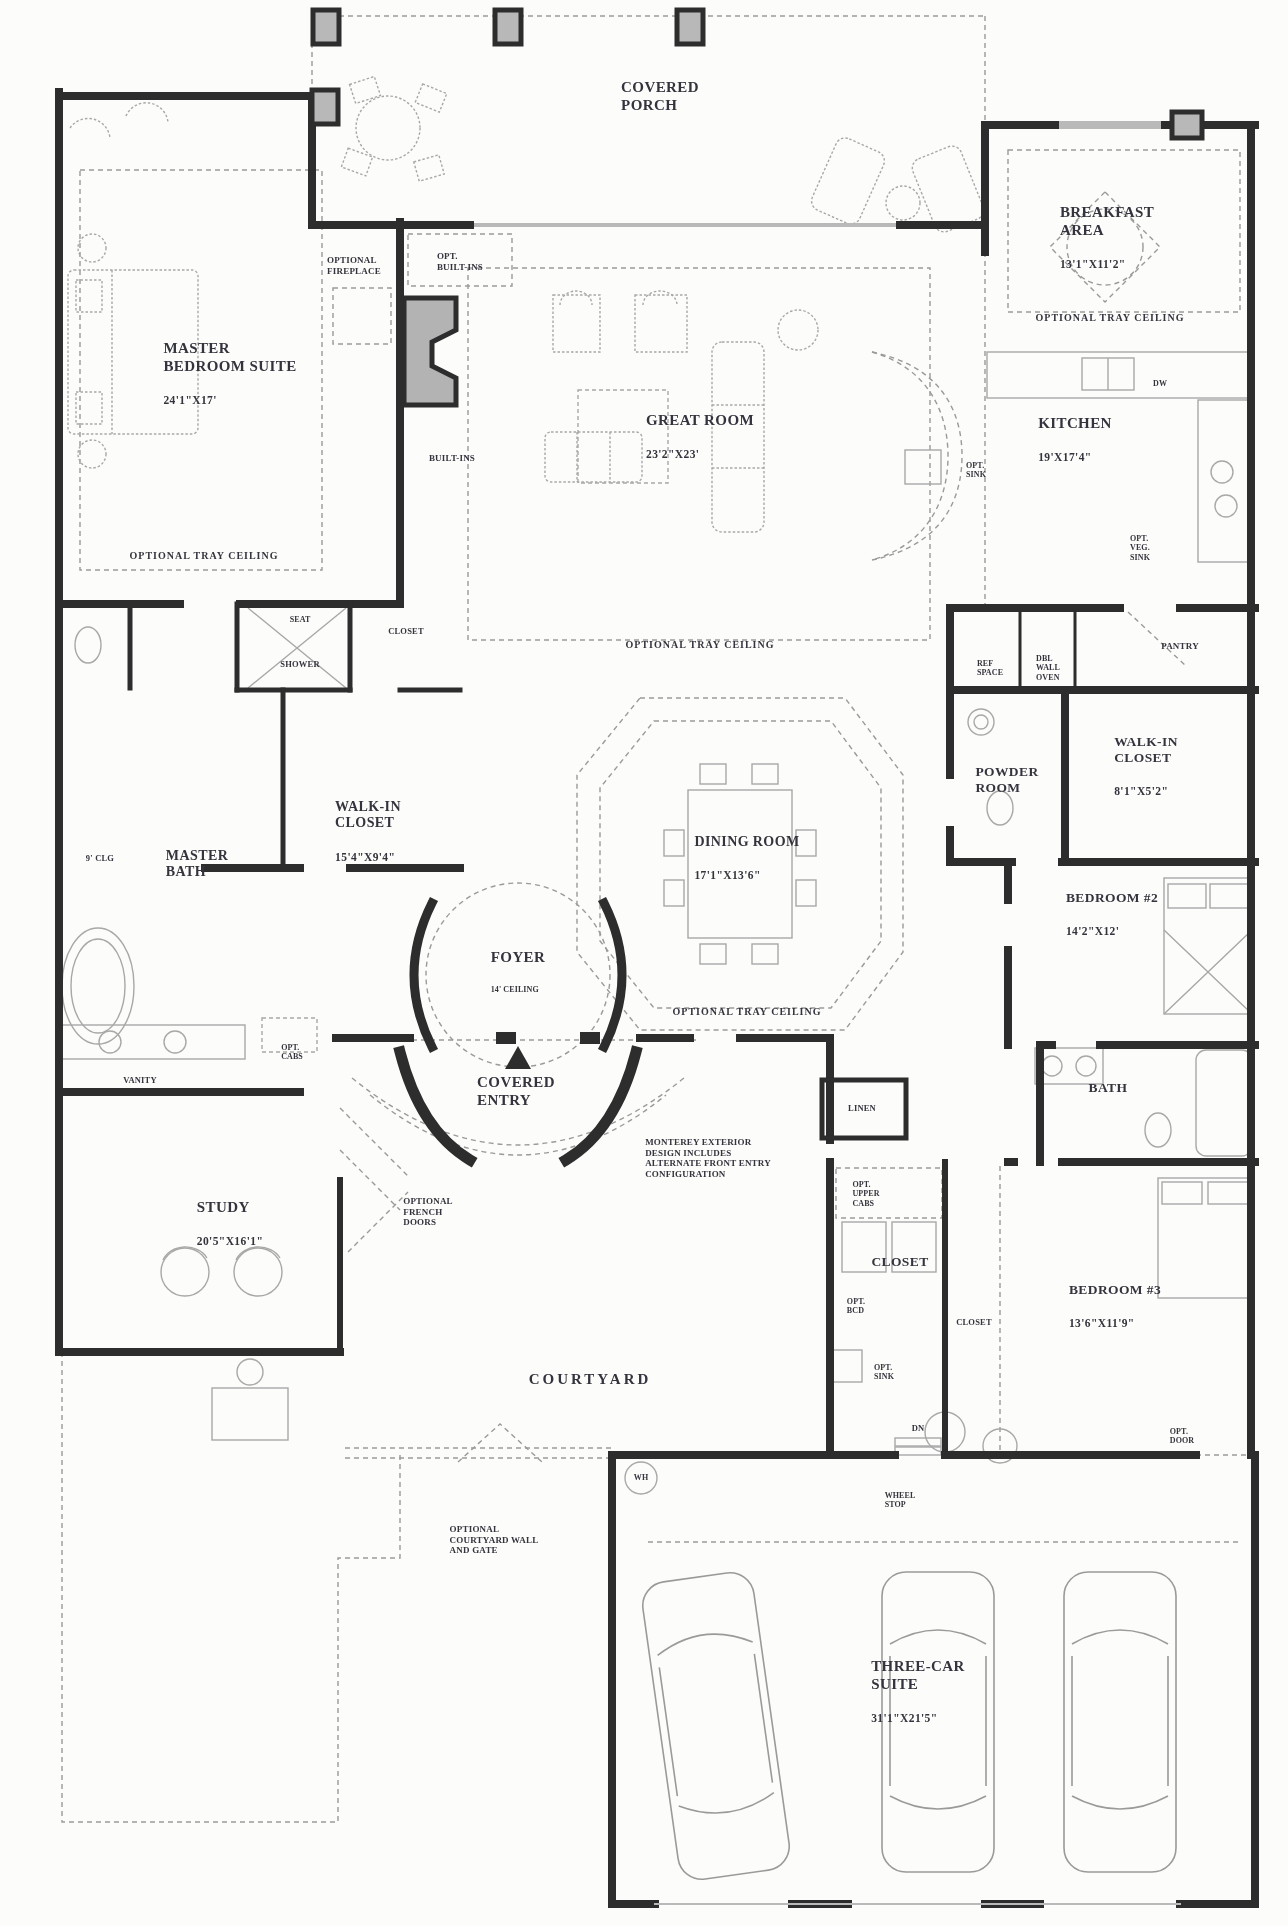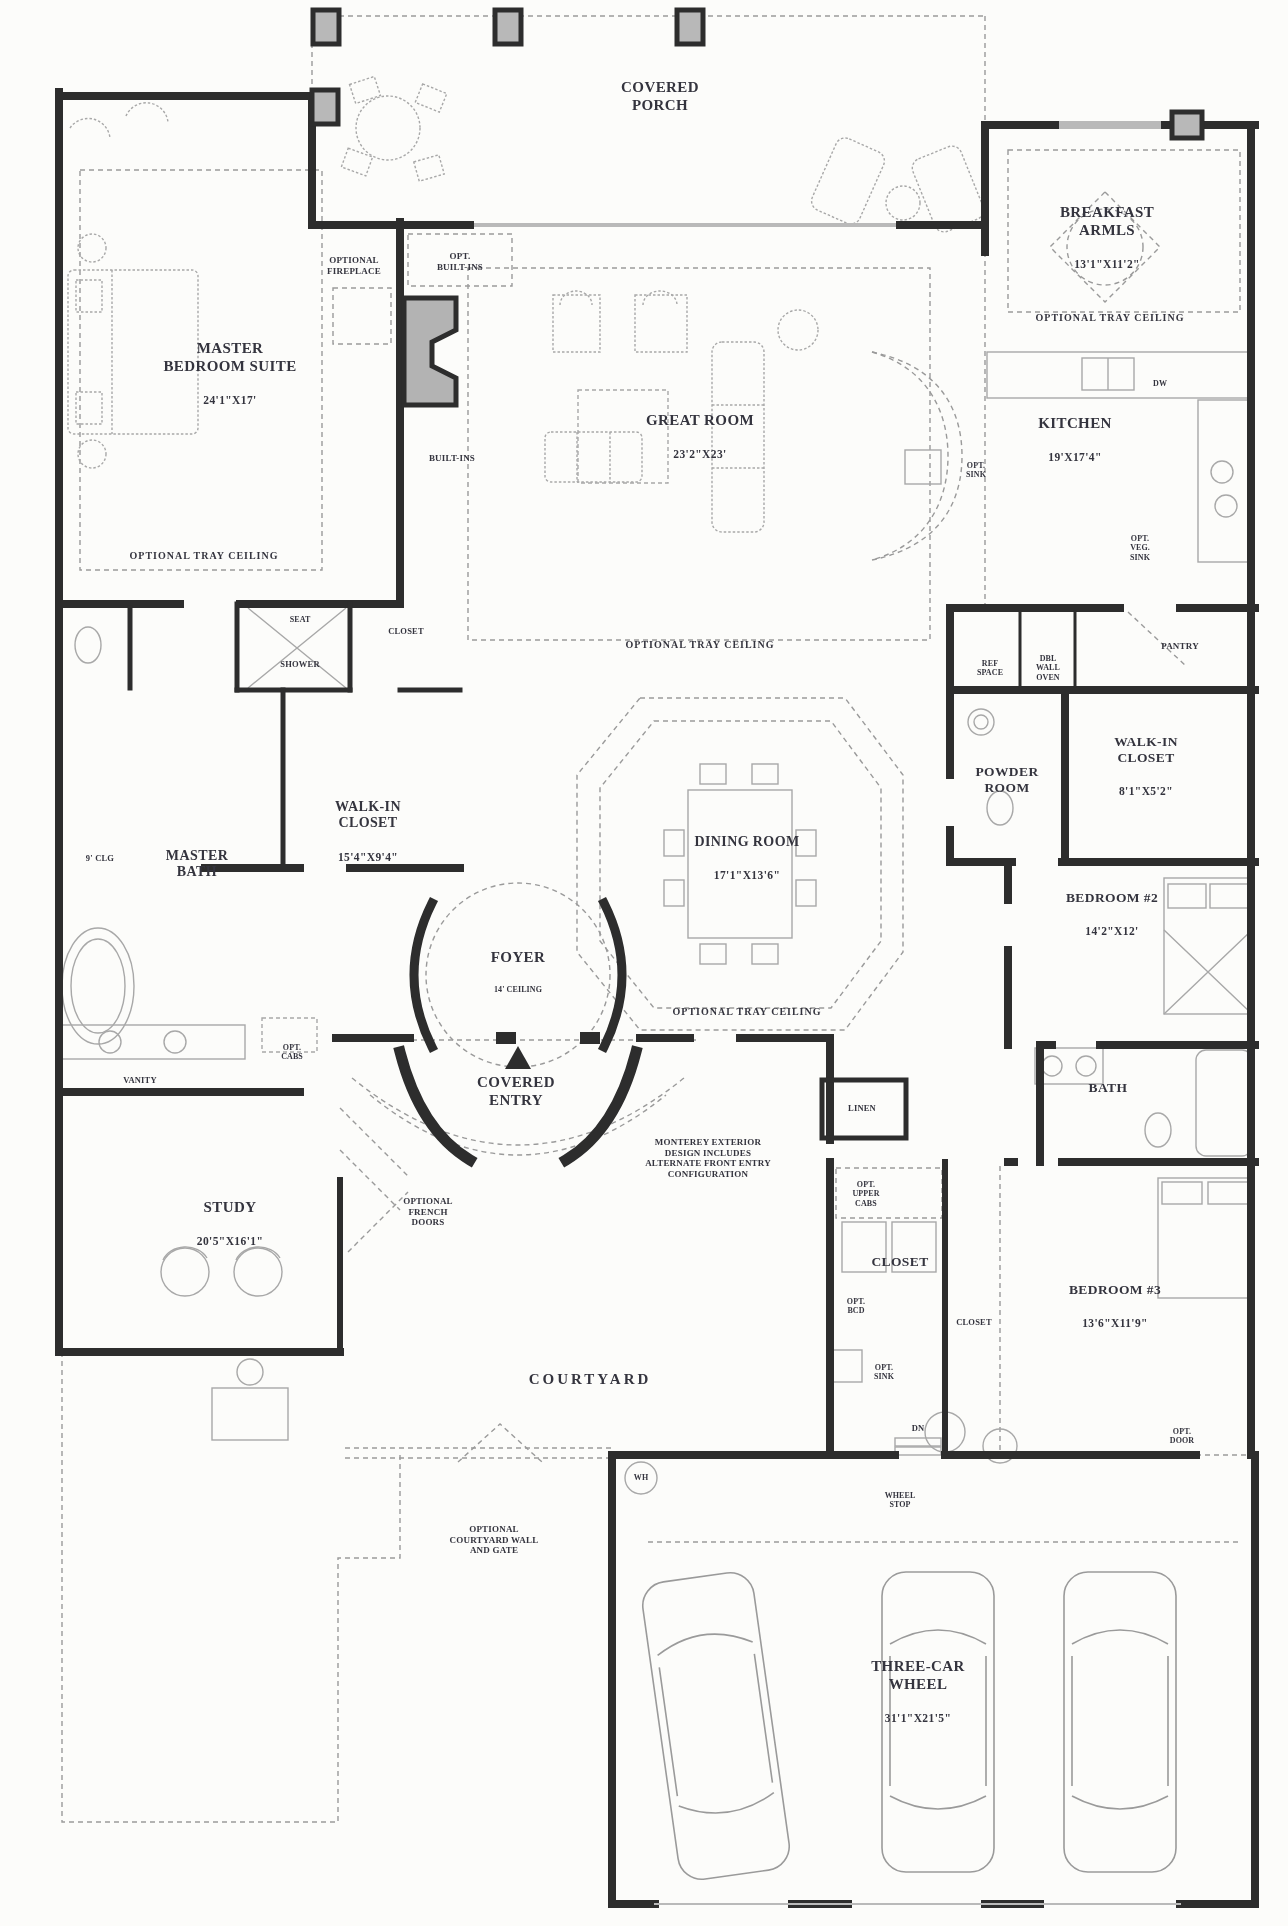--- a/index.html
+++ b/index.html
@@ -1,20 +1,20 @@
 <!DOCTYPE html>
 <html><head>
 <meta charset="utf-8">
 <style>
   html,body{margin:0;padding:0;}
   body{width:1288px;height:1926px;position:relative;background:#fcfcfa;overflow:hidden;
        font-family:"Liberation Serif",serif;}
   #plan{position:absolute;left:0;top:0;width:1288px;height:1926px;}
   svg{position:absolute;left:0;top:0;}
-  .lbl{position:absolute;transform:translate(-50%,-50%);text-align:center;
+  .lbl{position:absolute;transform:translate(-50%,-50%);text-align:left;
        white-space:pre-line;color:#34343e;font-weight:bold;line-height:1.18;
        letter-spacing:.4px;z-index:5;}
   .nm{white-space:pre-line;}
   .dm{white-space:pre-line;font-weight:bold;} .s15{font-size:15px;} .s14{font-size:14px;}
   .s13{font-size:13.5px;} .s11{font-size:11.5px;}
   .s10{font-size:10px;letter-spacing:1px;} .s9{font-size:9px;letter-spacing:.2px;}
   .s8{font-size:8.5px;letter-spacing:.2px;} .s7{font-size:8px;letter-spacing:.1px;}
   .sp{letter-spacing:3px;}
   .wm1{position:absolute;left:6px;top:1776px;font-size:56px;color:#68686e;
        letter-spacing:2px;font-weight:normal;z-index:6;}
@@ -290,21 +290,21 @@
   <polygon points="518,1046 505,1069 531,1069" fill="#2d2d2d"></polygon>
 </svg>
 
 <div class="lbl" style="left:660px;top:97px">
   <div class="nm s15">COVERED
 PORCH</div>
 </div>
 
 <div class="lbl" style="left:1107px;top:238px">
   <div class="nm s15">BREAKFAST
-ARMLS</div>
+AREA</div>
   <div class="dm s11">13'1"X11'2"</div>
 </div>
 <div class="lbl s10" style="left:1110px;top:318px">OPTIONAL TRAY CEILING</div>
 
 <div class="lbl" style="left:230px;top:374px">
   <div class="nm s15">MASTER
 BEDROOM SUITE</div>
   <div class="dm s11">24'1"X17'</div>
 </div>
 <div class="lbl s10" style="left:204px;top:556px">OPTIONAL TRAY CEILING</div>
@@ -381,21 +381,21 @@
   <div class="nm s15">COURTYARD</div>
 </div>
 
 <div class="lbl" style="left:516px;top:1092px">
   <div class="nm s15">COVERED
 ENTRY</div>
 </div>
 
 <div class="lbl" style="left:918px;top:1692px">
   <div class="nm s15">THREE-CAR
-WHEEL</div>
+SUITE</div>
   <div class="dm s11">31'1"X21'5"</div>
 </div>
 
 
 <div class="lbl s9" style="left:354px;top:266px">OPTIONAL
 FIREPLACE</div>
 <div class="lbl s9" style="left:460px;top:262px">OPT.
 BUILT-INS</div>
 <div class="lbl s9" style="left:452px;top:458px">BUILT-INS</div>
 <div class="lbl s7" style="left:976px;top:470px">OPT.

